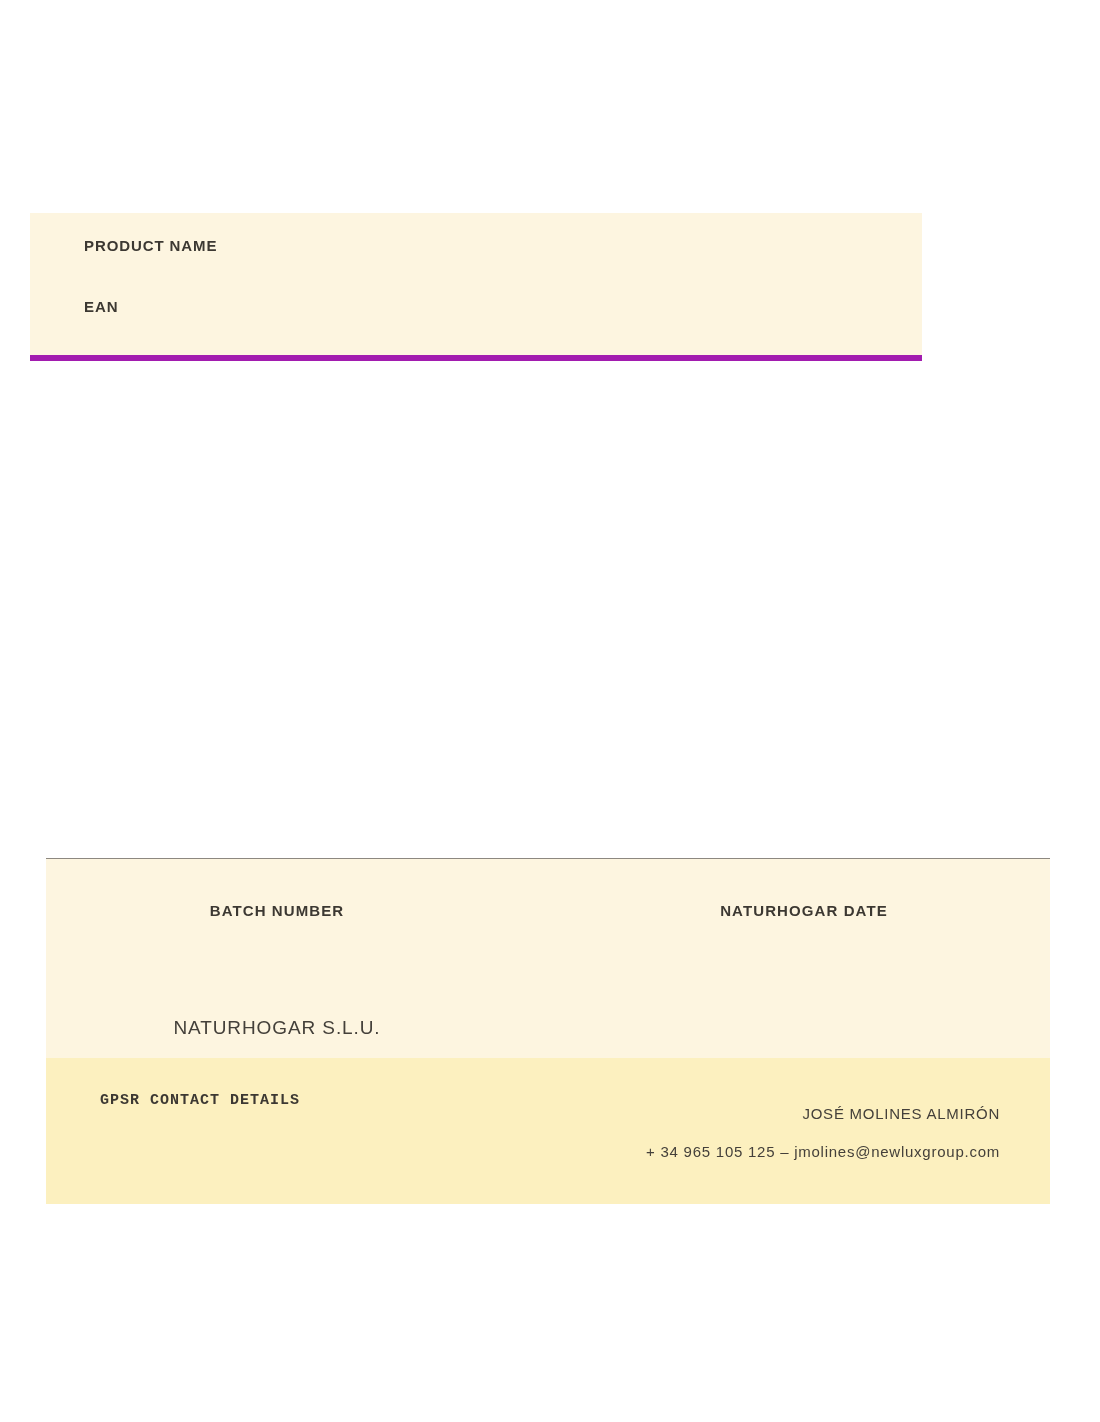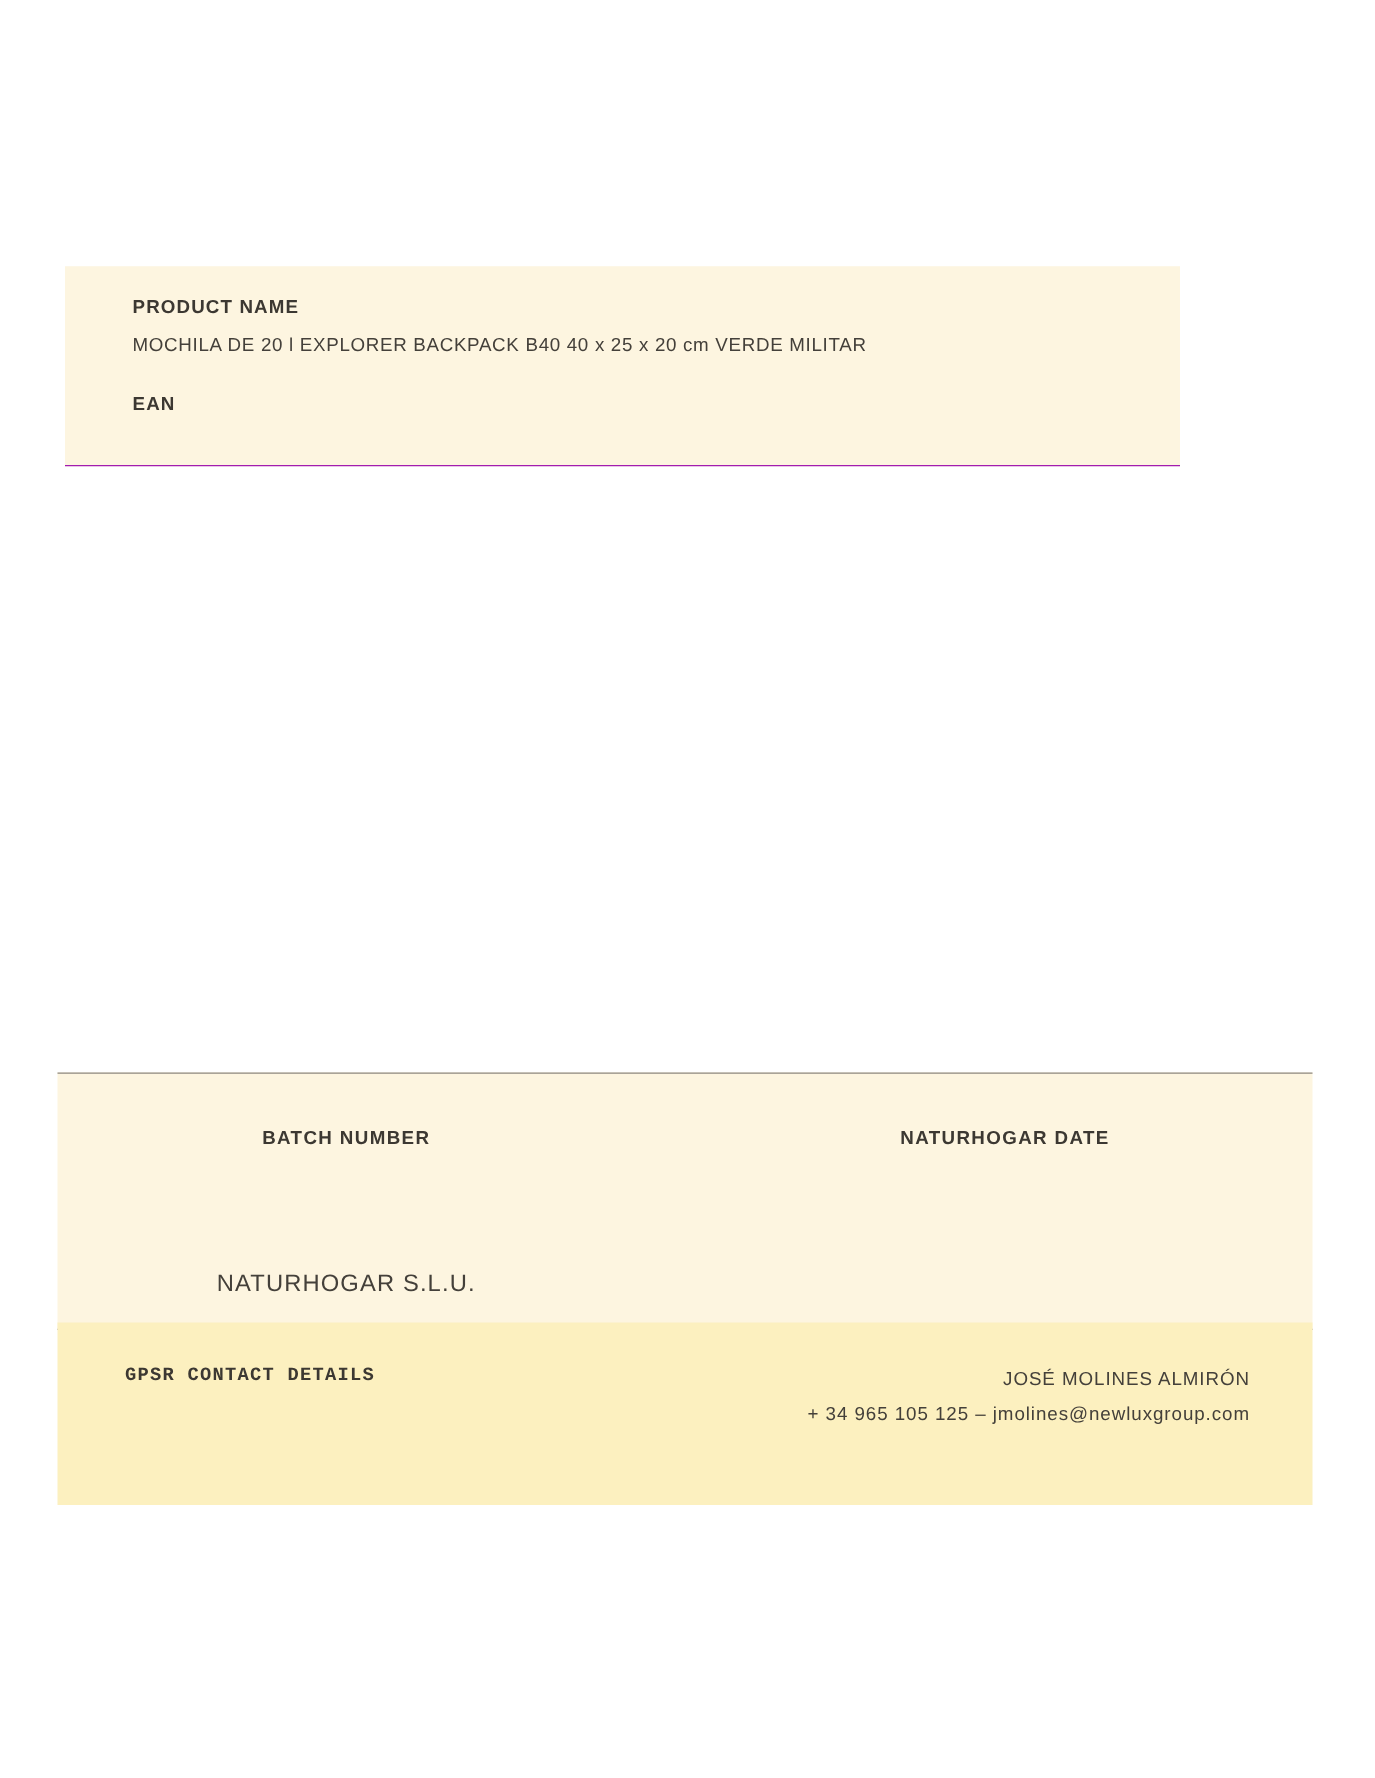--- a/index.html
+++ b/index.html
@@ -17,25 +17,25 @@
   }
 
   .page {
     position: absolute;
     inset: 0;
   }
 
   
   .product-block {
     position: absolute;
-    left: 52px;
+    left: 30px;
     top: 213px;
     width: 892px;
     background: #fdf5e0;
-    border-bottom: 1px solid #a21caf;
+    border-bottom: 6px solid #a21caf;
     box-sizing: border-box;
     padding: 24px 0 26px 0;
   }
   .product-inner {
     padding-left: 54px;
     padding-right: 40px;
   }
   .field-label {
     font-size: 15px;
     font-weight: bold;
@@ -117,31 +117,30 @@
     padding-top: 2px;
     font-family: Liberation Mono, monospace;
   }
   .contact-lines {
     text-align: right;
     font-size: 15px;
     letter-spacing: 0.75px;
     color: #44403a;
     line-height: 28px;
   }
-  .contact-lines div { white-space: nowrap; }
+  .contact-lines div { white-space: nowrap; margin-top: 10px; }
 </style>
 </head>
 <body>
 
 <div class="page">
 
   <section class="product-block">
     <div class="product-inner">
       <p class="field-label">PRODUCT NAME</p>
-      <p class="field-value">MOCHILA DE 20 l EXPLORER BACKPACK B40 40 x 25 x 20 cm VERDE MILITAR</p>
       <div class="gap-block"></div>
       <p class="field-label">EAN</p>
     </div>
   </section>
 
   <section class="detail-block">
     <div class="detail-row">
       <div class="detail-col left">
         <p class="detail-head">BATCH NUMBER</p>
         <p class="detail-val"></p>

